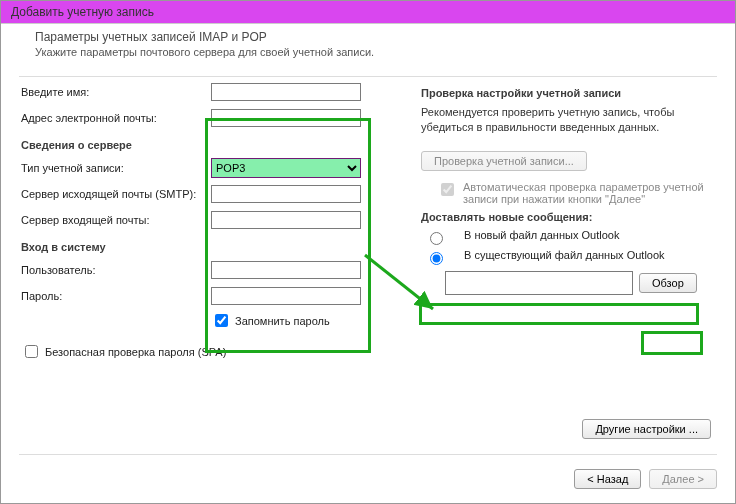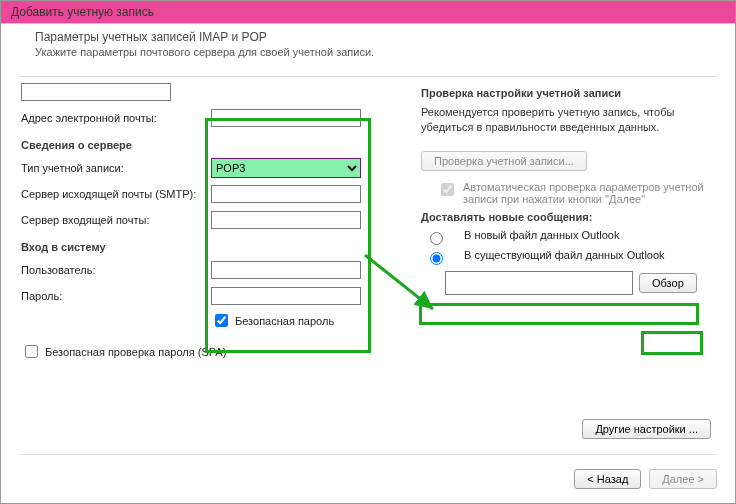--- a/index.html
+++ b/index.html
@@ -1,17 +1,17 @@
 <!DOCTYPE html>
 <html><head>
 <meta charset="utf-8">
 <style>
   html,body{margin:0;padding:0;font-family:"Segoe UI",Tahoma,Arial,sans-serif;font-size:11px;color:#222;background:#fff}
   .window{width:736px;height:504px;position:relative;background:#fff;border:1px solid #999;box-sizing:border-box;overflow:hidden}
-  .titlebar{background:#ec4899;border-bottom:1px solid #ccc;padding:4px 10px;font-size:12px;color:#333}
+  .titlebar{background:#d946ef;border-bottom:1px solid #ccc;padding:4px 10px;font-size:12px;color:#333}
   .page-header{padding:6px 16px 10px 34px}
   .page-title{font-size:12px;color:#4a4a4a;font-weight:400;margin-bottom:2px}
   .page-sub{font-size:11px;color:#555}
   .content{display:flex;padding:0 20px;gap:20px;position:relative}
   .col-left{width:380px}
   .col-right{flex:1}
   .section-head{font-weight:700;color:#3c3c3c;margin:10px 0 6px 0;font-size:11px}
   .row{display:flex;align-items:center;margin:4px 0;height:22px}
   .row label{width:190px}
   .row input[type=text],.row input[type=password]{width:150px;height:18px;border:1px solid #7a7a7a;padding:0 2px;font-size:11px;box-sizing:border-box}
@@ -45,20 +45,21 @@
   <div class="page-header">
     <div class="page-title">Параметры учетных записей IMAP и POP</div>
     <div class="page-sub">Укажите параметры почтового сервера для своей учетной записи.</div>
   </div>
   <div class="hr"></div>
 
   <div class="content">
 
     <div class="col-left">
       <div class="row">
+        <label>Введите имя:</label>
         <input type="text" style="">
       </div>
       <div class="row">
         <label>Адрес электронной почты:</label>
         <input type="text" style="">
       </div>
 
       <div class="section-head">Сведения о сервере</div>
       <div class="row">
         <label>Тип учетной записи:</label>
@@ -79,21 +80,21 @@
       <div class="row">
         <label>Пользователь:</label>
         <input type="text" style="">
       </div>
       <div class="row">
         <label>Пароль:</label>
         <input type="password" style="">
       </div>
       <div class="remember">
         <input type="checkbox" checked="" style="">
-        <span>Безопасная пароль</span>
+        <span>Запомнить пароль</span>
       </div>
       <div class="spa">
         <input type="checkbox" style="">
         <span>Безопасная проверка пароля (SPA)</span>
       </div>
     </div>
 
     <div class="col-right">
       <div class="section-head">Проверка настройки учетной записи</div>
       <div class="right-text">Рекомендуется проверить учетную запись, чтобы убедиться в правильности введенных данных.</div>

